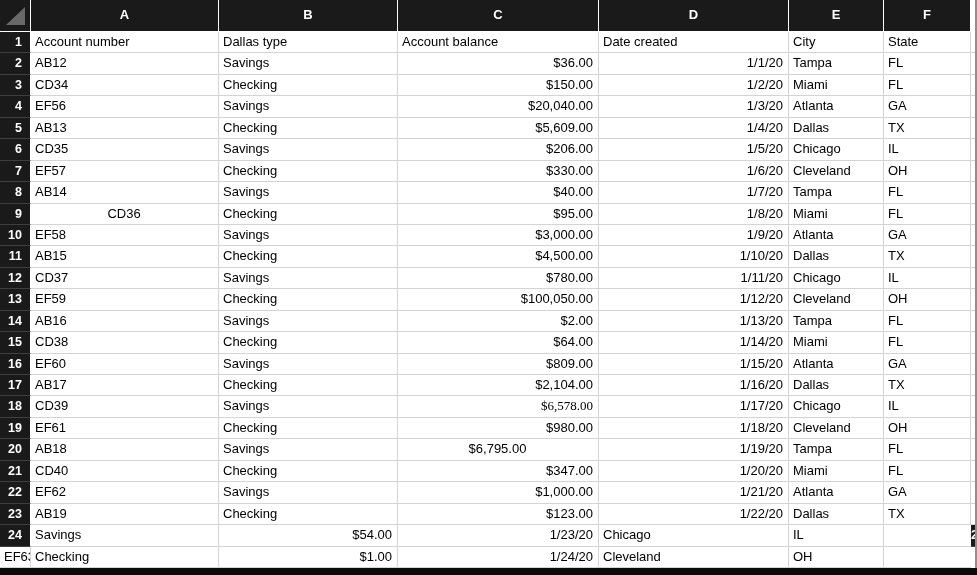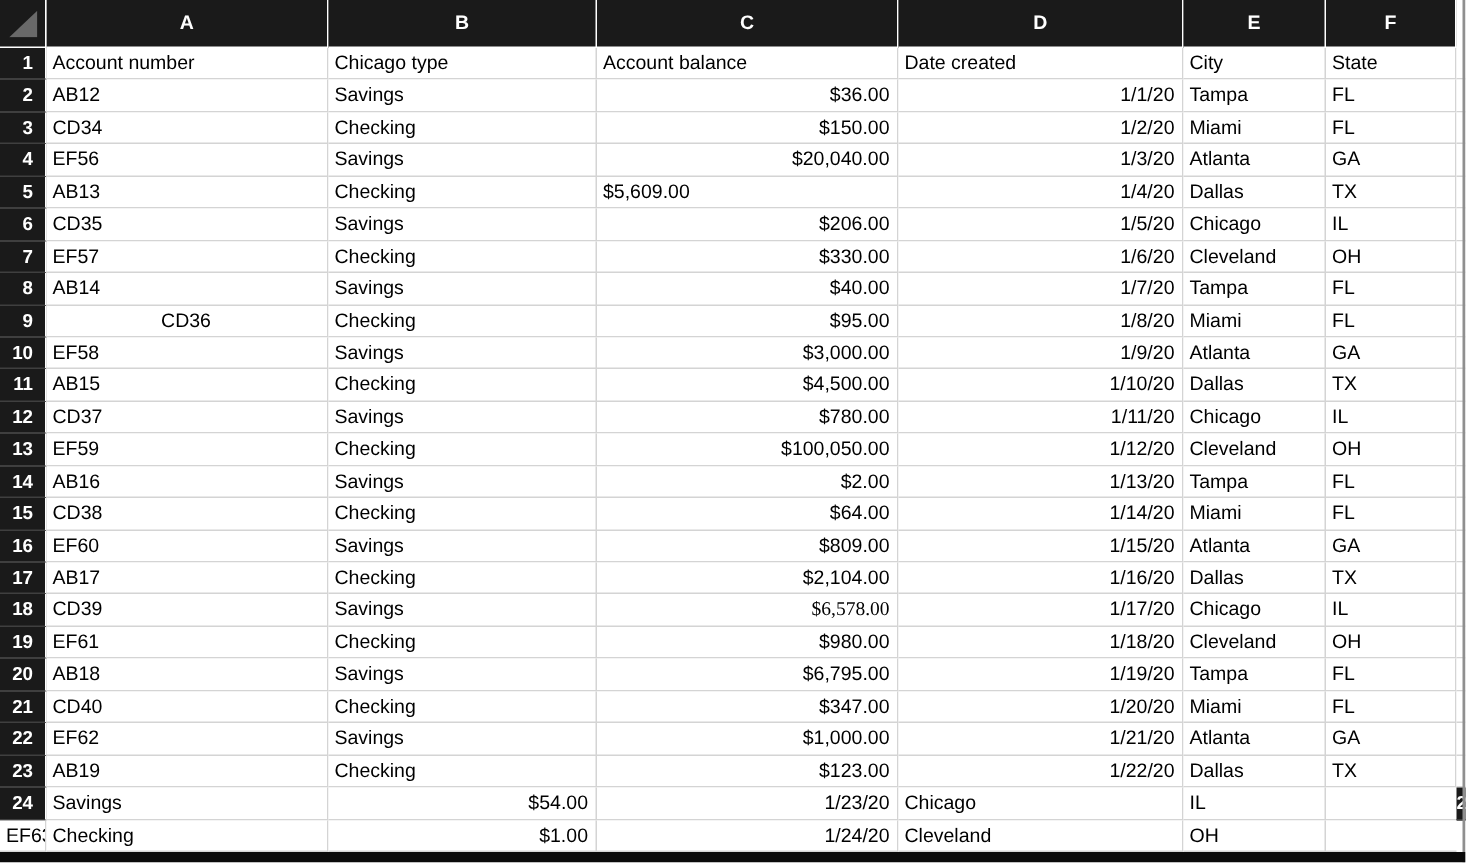--- a/index.html
+++ b/index.html
@@ -99,21 +99,21 @@
       </div>
       <div class="col-header">A</div>
       <div class="col-header">B</div>
       <div class="col-header">C</div>
       <div class="col-header">D</div>
       <div class="col-header">E</div>
       <div class="col-header">F</div>
       <div class="sliver-header"></div>
       <div class="row-header">1</div>
       <div class="cell" style="text-align: left;">Account number</div>
-      <div class="cell" style="text-align: left;">Chicago type</div>
+      <div class="cell" style="text-align: left;">Dallas type</div>
       <div class="cell" style="text-align: left;">Account balance</div>
       <div class="cell" style="text-align: left;">Date created</div>
       <div class="cell" style="text-align: left;">City</div>
       <div class="cell" style="text-align: left;">State</div>
       <div class="sliver-cell"></div>
       <div class="row-header">2</div>
       <div class="cell" style="text-align: left;">AB12</div>
       <div class="cell" style="text-align: left;">Savings</div>
       <div class="cell" style="text-align: right;">$36.00</div>
       <div class="cell" style="text-align: right;">1/1/20</div>
@@ -132,21 +132,21 @@
       <div class="cell" style="text-align: left;">EF56</div>
       <div class="cell" style="text-align: left;">Savings</div>
       <div class="cell" style="text-align: right;">$20,040.00</div>
       <div class="cell" style="text-align: right;">1/3/20</div>
       <div class="cell" style="text-align: left;">Atlanta</div>
       <div class="cell" style="text-align: left;">GA</div>
       <div class="sliver-cell"></div>
       <div class="row-header">5</div>
       <div class="cell" style="text-align: left;">AB13</div>
       <div class="cell" style="text-align: left;">Checking</div>
-      <div class="cell" style="">$5,609.00</div>
+      <div class="cell" style="text-align: right;">$5,609.00</div>
       <div class="cell" style="text-align: right;">1/4/20</div>
       <div class="cell" style="text-align: left;">Dallas</div>
       <div class="cell" style="text-align: left;">TX</div>
       <div class="sliver-cell"></div>
       <div class="row-header">6</div>
       <div class="cell" style="text-align: left;">CD35</div>
       <div class="cell" style="text-align: left;">Savings</div>
       <div class="cell" style="text-align: right;">$206.00</div>
       <div class="cell" style="text-align: right;">1/5/20</div>
       <div class="cell" style="text-align: left;">Chicago</div>
@@ -252,21 +252,21 @@
       <div class="cell" style="text-align: left;">EF61</div>
       <div class="cell" style="text-align: left;">Checking</div>
       <div class="cell" style="text-align: right;">$980.00</div>
       <div class="cell" style="text-align: right;">1/18/20</div>
       <div class="cell" style="text-align: left;">Cleveland</div>
       <div class="cell" style="text-align: left;">OH</div>
       <div class="sliver-cell"></div>
       <div class="row-header">20</div>
       <div class="cell" style="text-align: left;">AB18</div>
       <div class="cell" style="text-align: left;">Savings</div>
-      <div class="cell" style="text-align: right;">$6,795.00</div>
+      <div class="cell" style="text-align: center;">$6,795.00</div>
       <div class="cell" style="text-align: right;">1/19/20</div>
       <div class="cell" style="text-align: left;">Tampa</div>
       <div class="cell" style="text-align: left;">FL</div>
       <div class="sliver-cell"></div>
       <div class="row-header">21</div>
       <div class="cell" style="text-align: left;">CD40</div>
       <div class="cell" style="text-align: left;">Checking</div>
       <div class="cell" style="text-align: right;">$347.00</div>
       <div class="cell" style="text-align: right;">1/20/20</div>
       <div class="cell" style="text-align: left;">Miami</div>

